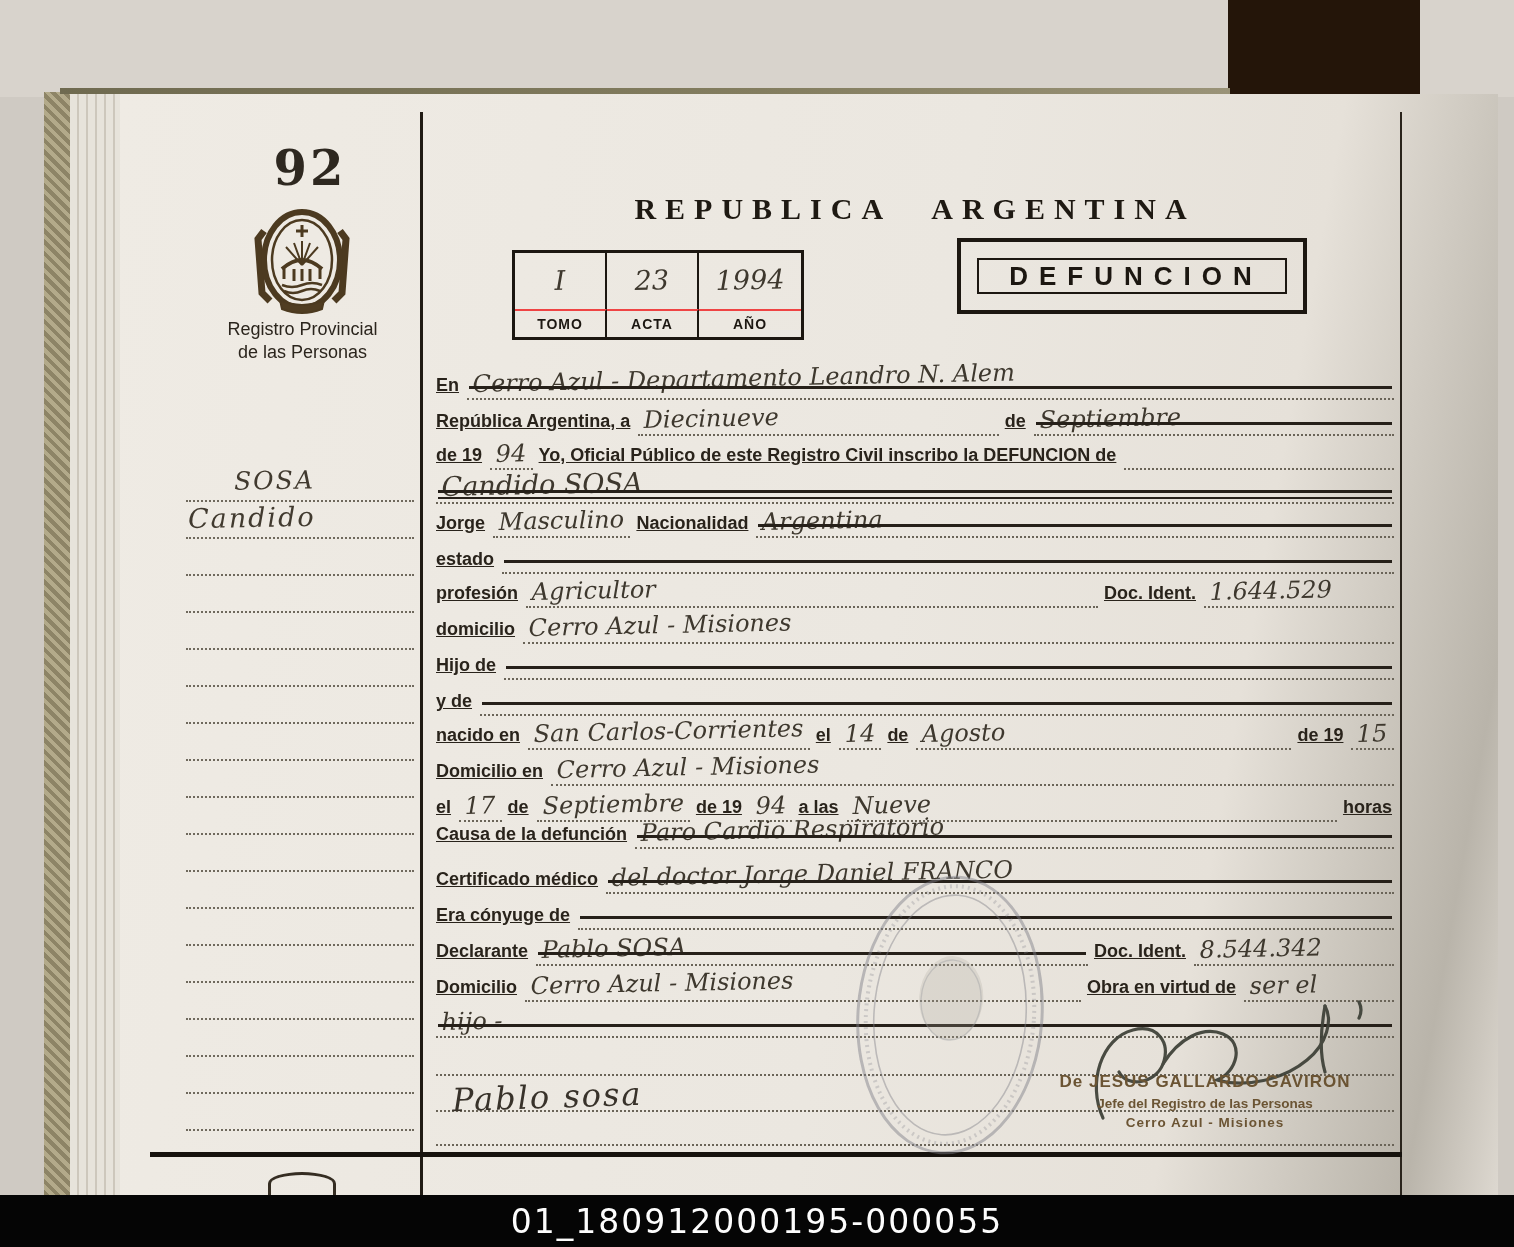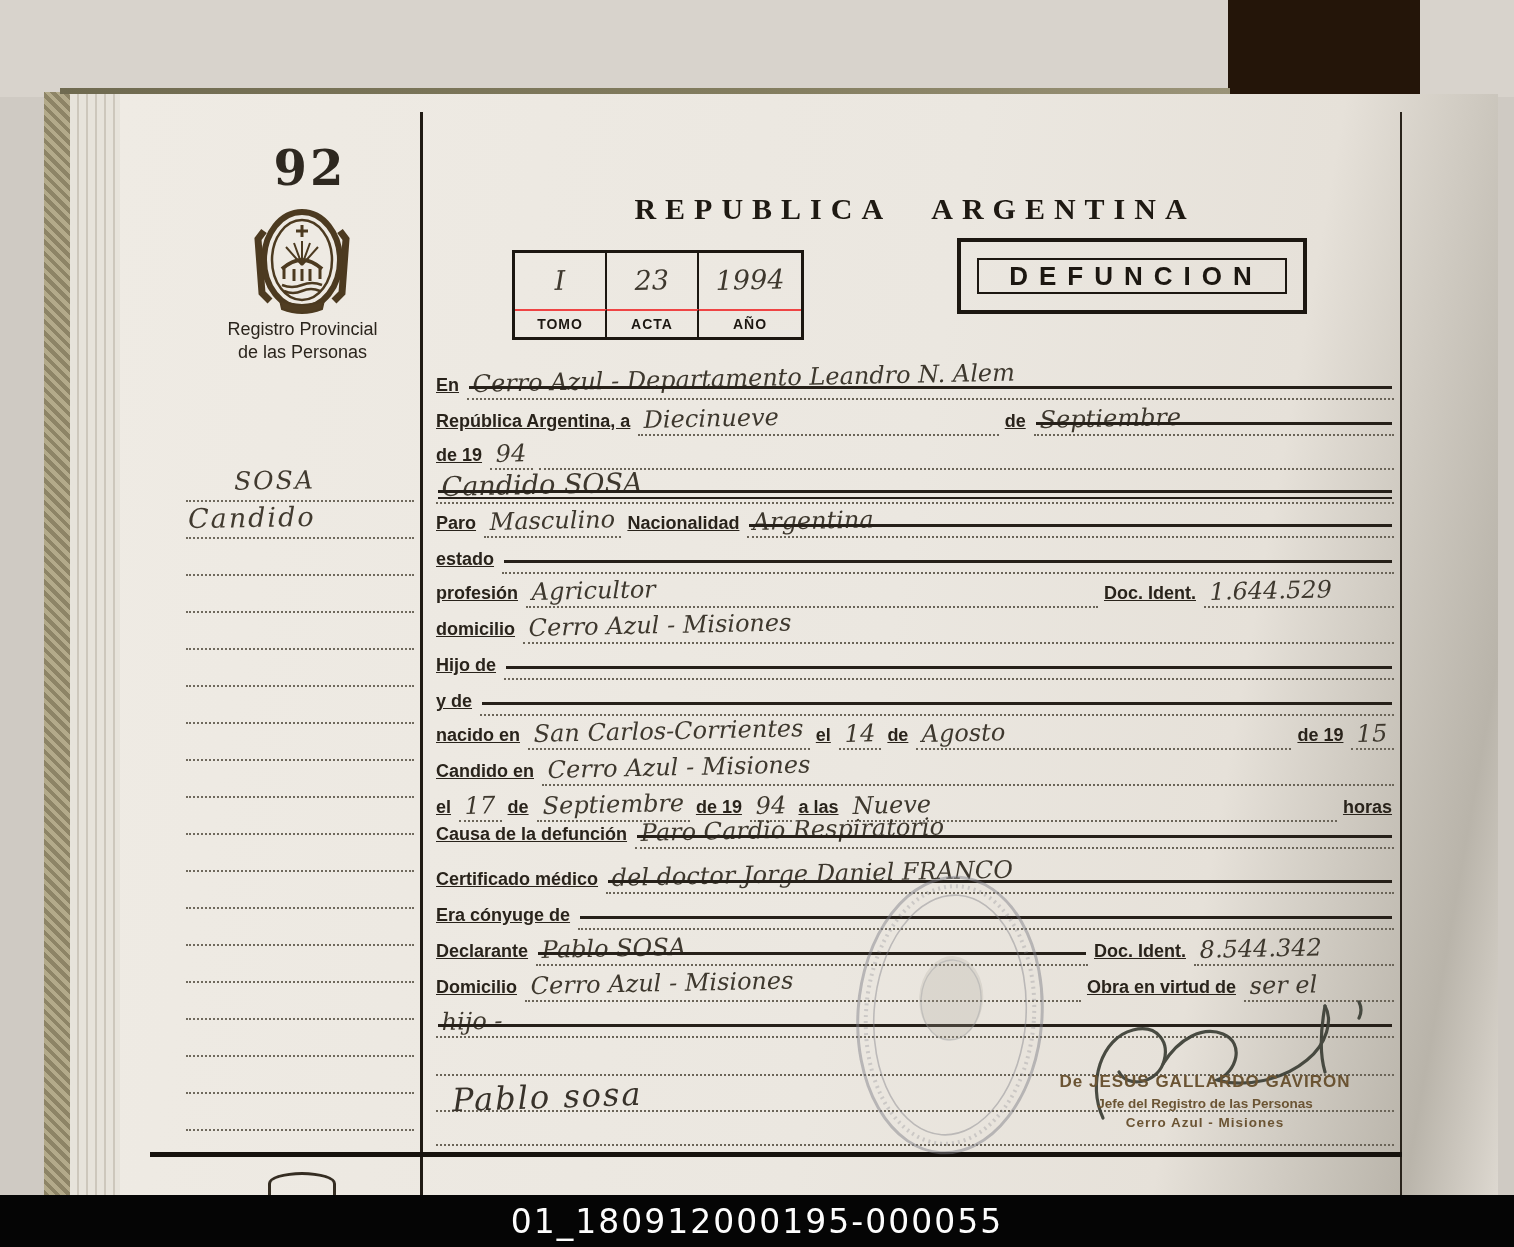--- a/index.html
+++ b/index.html
@@ -172,31 +172,32 @@
   <span class="fill struck">
       <span class="hw">Septiembre</span>
     </span>
 </div>
 
 <div class="frow" style="top:434px">
   <span class="lbl">de 19</span>
   <span class="fill w0">
       <span class="hw">94</span>
     </span>
+  <span class="lbl">Yo, Oficial Público de este Registro Civil inscribo la DEFUNCION de</span>
   <span class="fill"></span>
 </div>
 
 <div class="frow" style="top:468px">
   <span class="fill struck heavy2">
       <span class="hw big">Candido SOSA</span>
     </span>
 </div>
 
 <div class="frow" style="top:502px">
-  <span class="lbl">Paro</span>
+  <span class="lbl">Jorge</span>
   <span class="fill w0">
       <span class="hw">Masculino</span>
     </span>
   <span class="lbl">Nacionalidad</span>
   <span class="fill struck">
       <span class="hw">Argentina</span>
     </span>
 </div>
 
 <div class="frow" style="top:538px">
@@ -245,21 +246,21 @@
   <span class="fill">
       <span class="hw">Agosto</span>
     </span>
   <span class="lbl">de 19</span>
   <span class="fill w0">
       <span class="hw">15</span>
     </span>
 </div>
 
 <div class="frow" style="top:750px">
-  <span class="lbl">Candido en</span>
+  <span class="lbl">Domicilio en</span>
   <span class="fill">
       <span class="hw">Cerro Azul - Misiones</span>
     </span>
 </div>
 
 <div class="frow" style="top:786px">
   <span class="lbl">el</span>
   <span class="fill w0">
       <span class="hw">17</span>
     </span>

